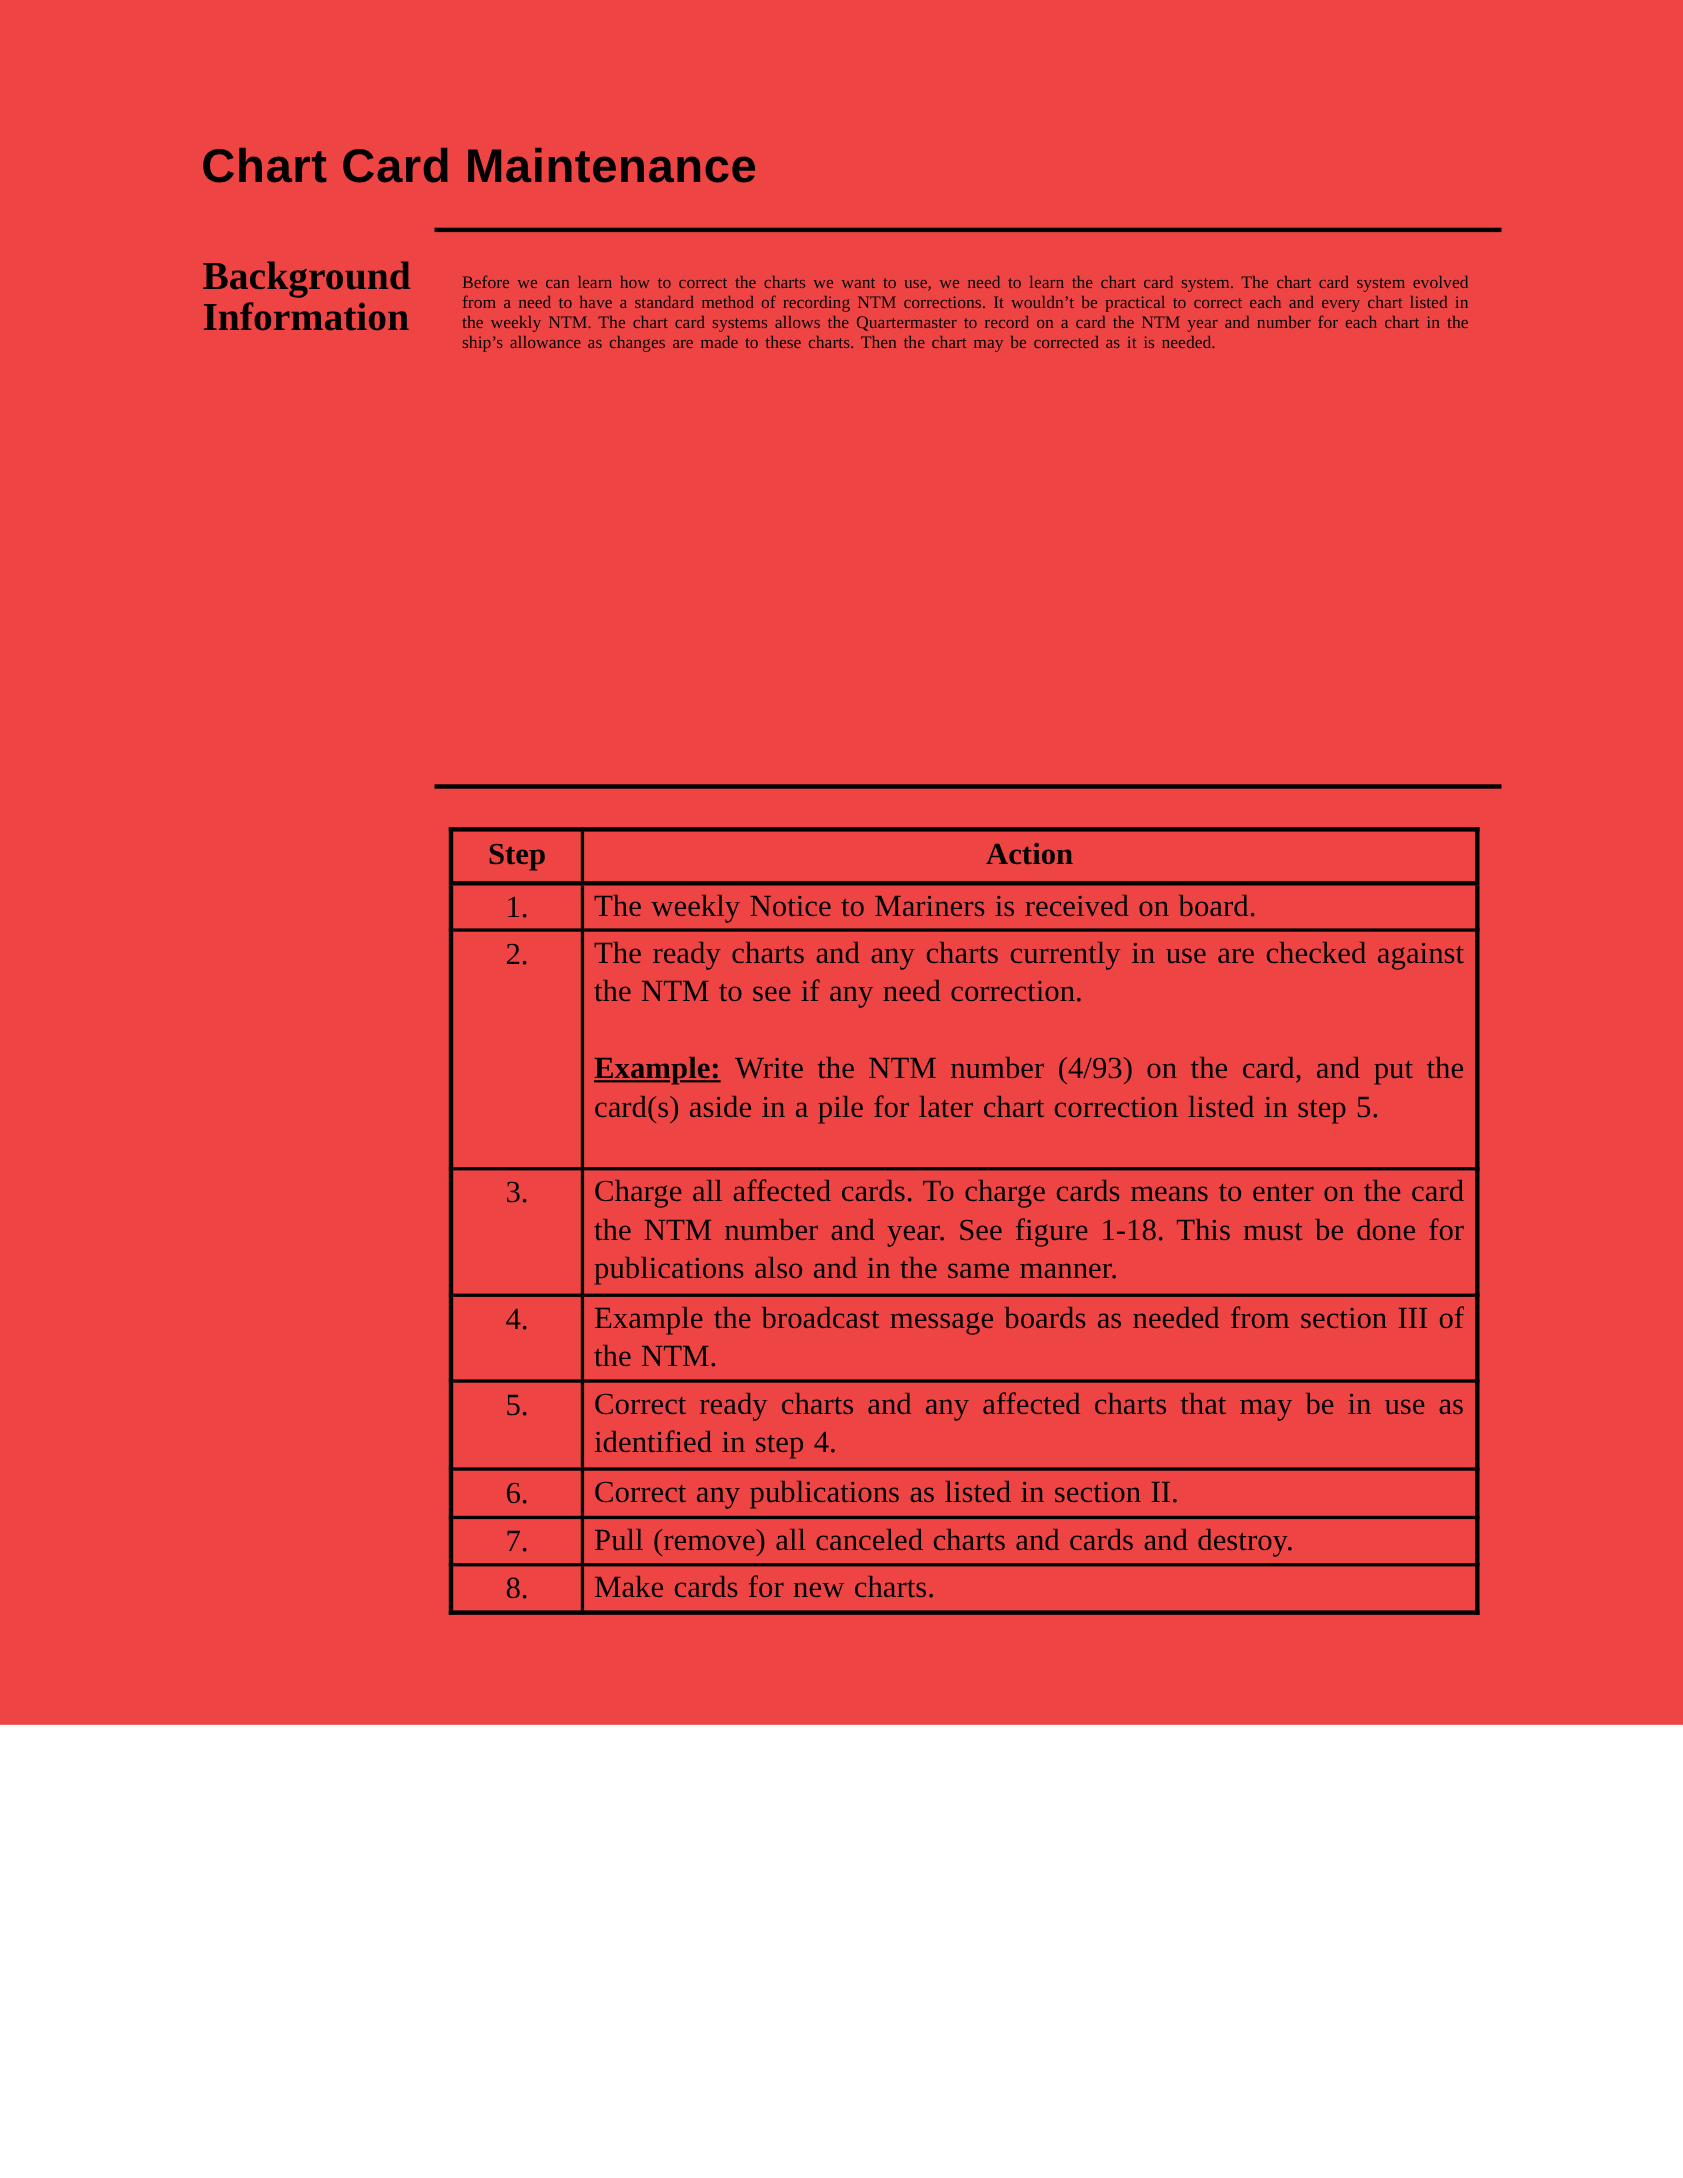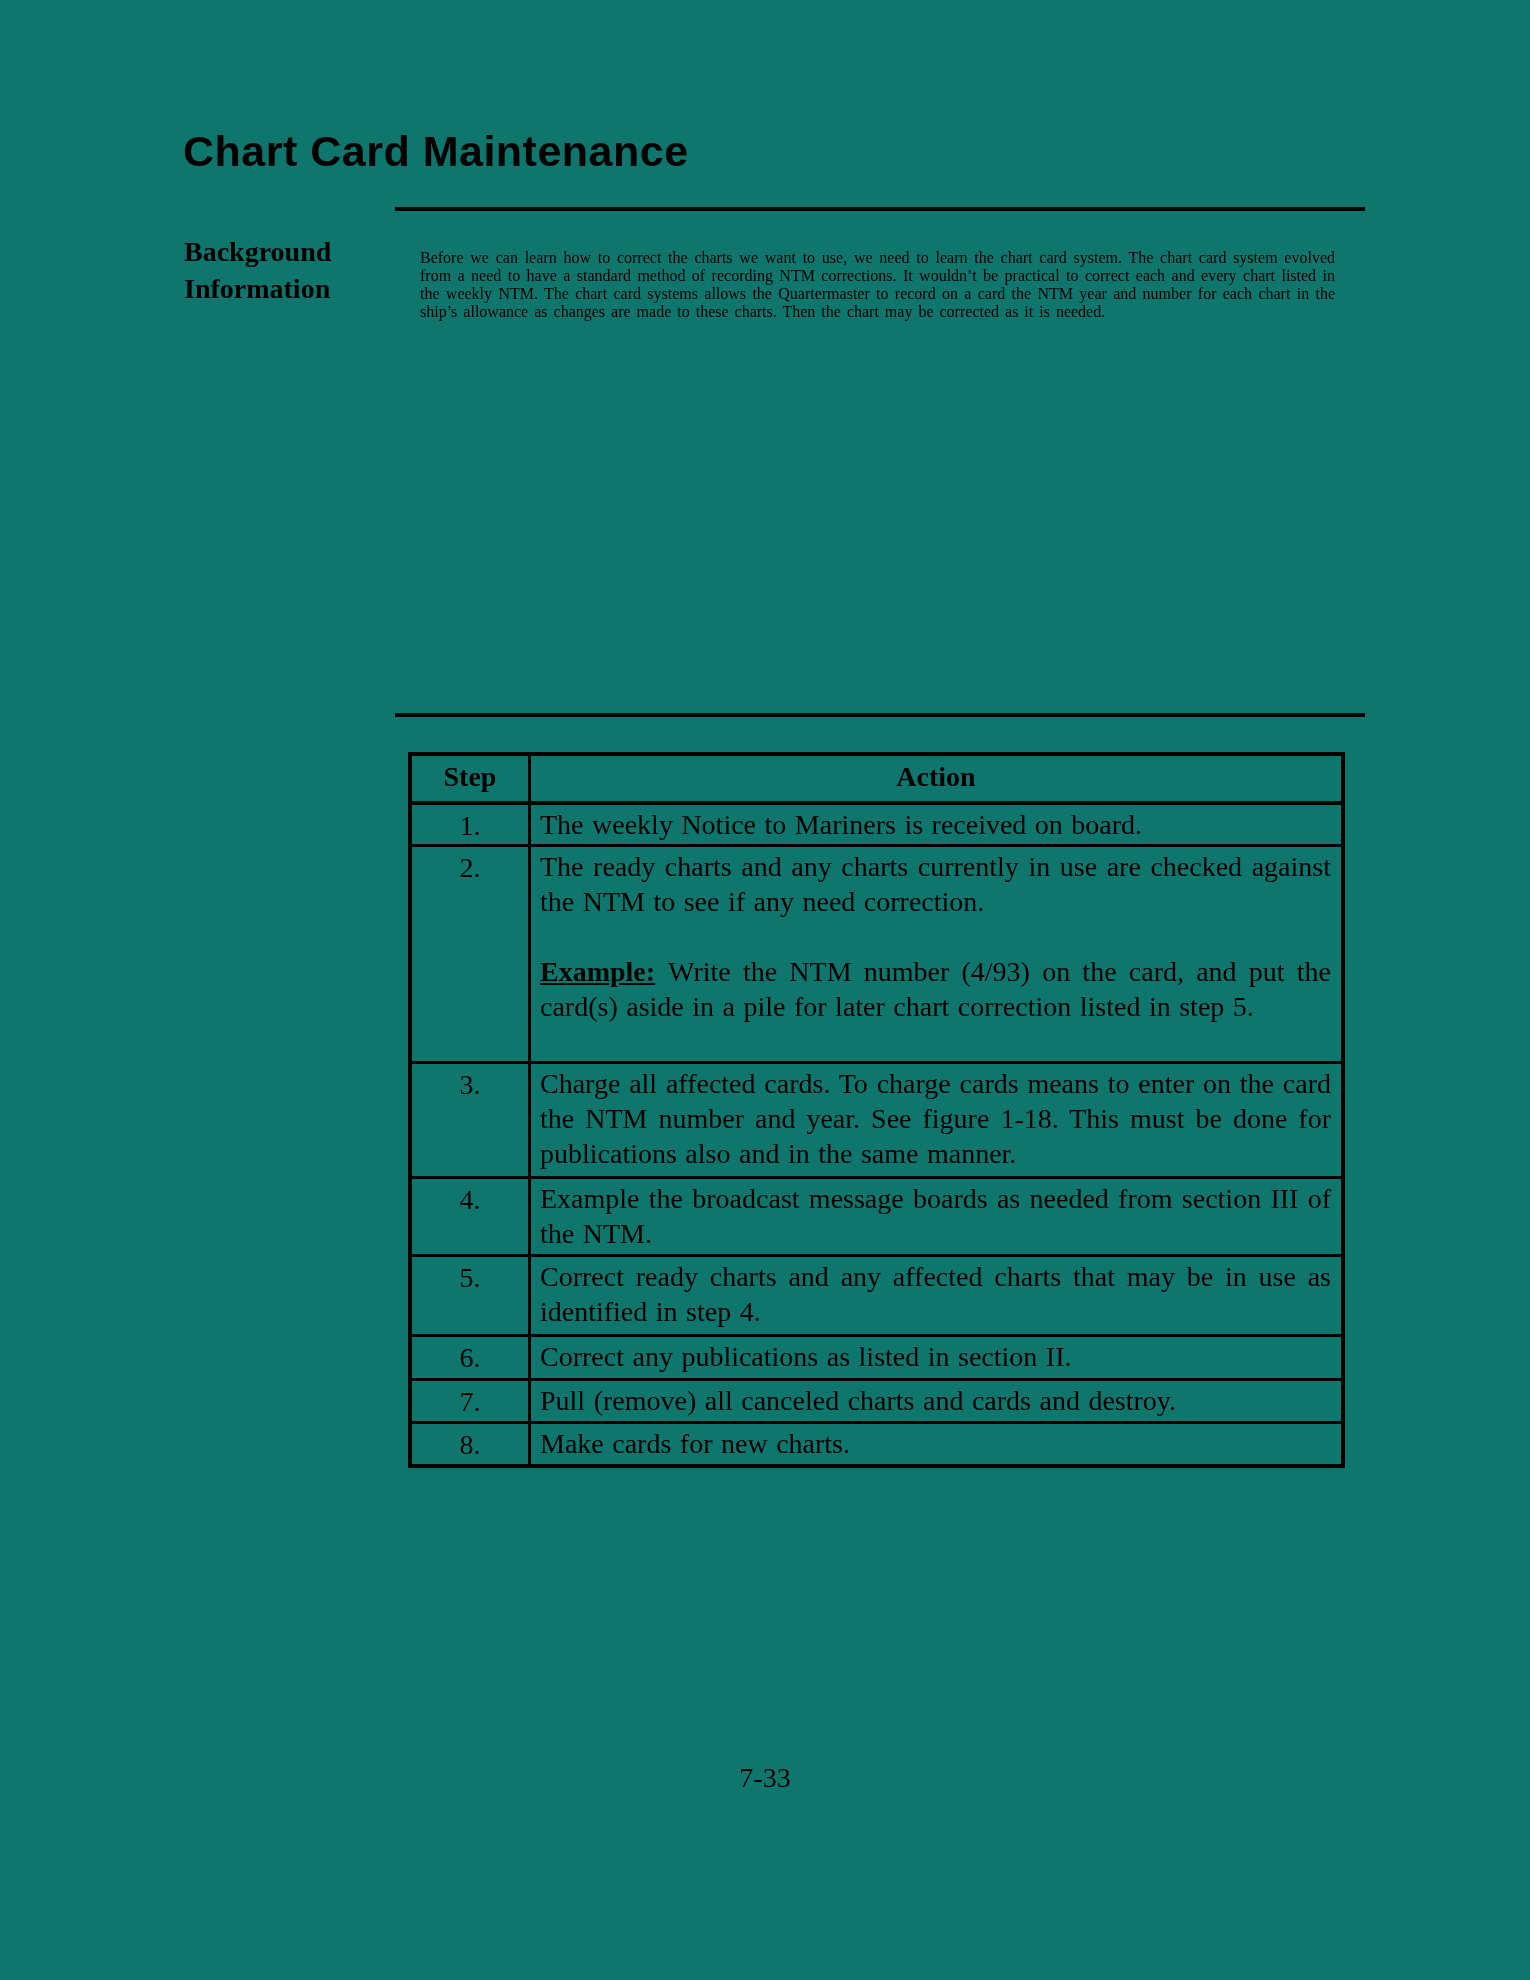--- a/index.html
+++ b/index.html
@@ -6,22 +6,22 @@
   body {
     width: 1530px; height: 1980px;
     background: #ffffff;
     color: #000000;
     font-family: "Liberation Serif", serif;
     position: relative;
     -webkit-font-smoothing: antialiased;
   }
   .page {
     position: absolute; inset: 0;
-    width: 1530px; height: 1980px;
-    background: #0f766e;
+    width: 1530px; height: 1568px;
+    background: #ef4444;
     overflow: hidden;
   }
   .doc-title {
     position: absolute;
     left: 183px; top: 98px;
     font-family: "Liberation Sans", sans-serif;
     font-weight: bold;
     font-size: 43px;
     letter-spacing: 0.5px;
     white-space: nowrap;
@@ -30,21 +30,21 @@
     position: absolute;
     left: 395px; width: 970px; height: 4px;
     background: #000;
   }
   .rule-top    { top: 207px; }
   .rule-bottom { top: 713px; }
   .side-label {
     position: absolute;
     left: 184px; top: 233px;
     font-weight: bold;
-    font-size: 28px;
+    font-size: 36px;
     line-height: 37px;
     white-space: nowrap;
   }
   .para {
     text-align: justify;
     word-spacing: 2px;
     margin: 12px;
   }
   .para-1 { position: absolute; left: 408px; width: 915px; top: 237px; }
   .para-2 { position: absolute; left: 408px; width: 915px; top: 552px; }

